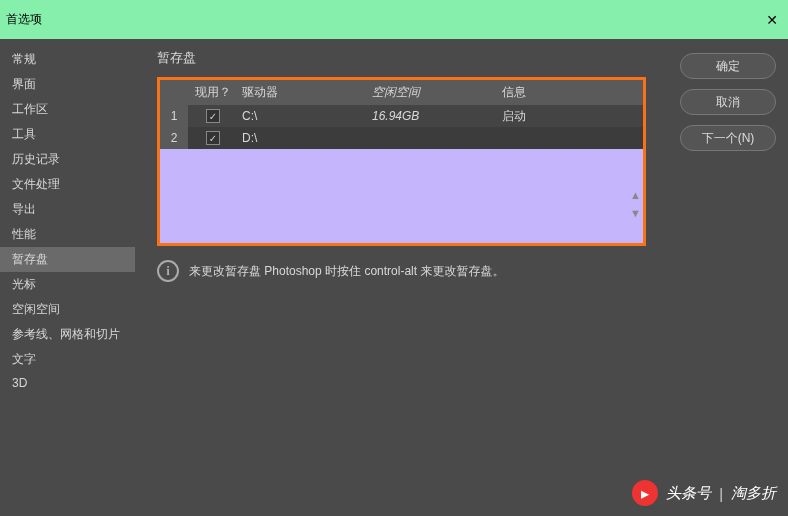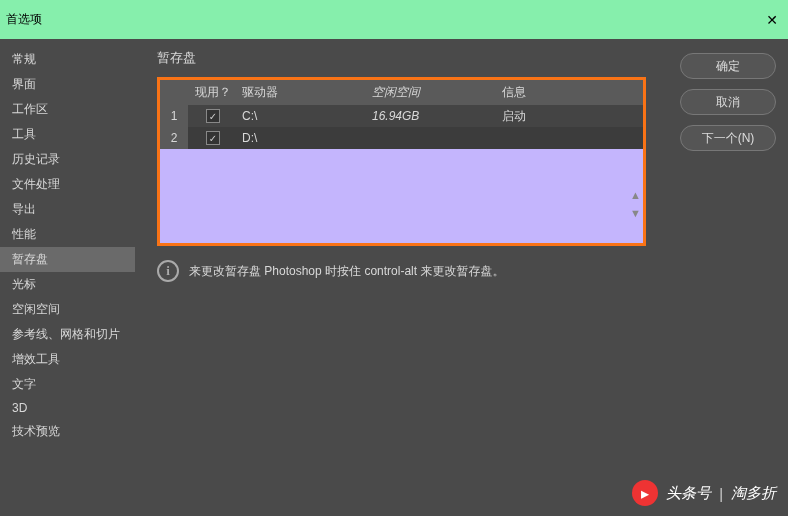--- a/index.html
+++ b/index.html
@@ -50,24 +50,22 @@
       <div class="sidebar-item">工作区</div>
       <div class="sidebar-item">工具</div>
       <div class="sidebar-item">历史记录</div>
       <div class="sidebar-item">文件处理</div>
       <div class="sidebar-item">导出</div>
       <div class="sidebar-item">性能</div>
       <div class="sidebar-item active">暂存盘</div>
       <div class="sidebar-item">光标</div>
       <div class="sidebar-item">空闲空间</div>
       <div class="sidebar-item">参考线、网格和切片</div>
-      <div class="sidebar-item">增效工具</div>
       <div class="sidebar-item">文字</div>
       <div class="sidebar-item">3D</div>
-      <div class="sidebar-item">技术预览</div>
     </div>
 
   <div class="content">
     <div class="section-title">暂存盘</div>
     <div class="table-wrap">
       <div class="thead">
         <div class="col-num"></div>
         <div class="col-use">现用？</div>
         <div class="col-drv">驱动器</div>
         <div class="col-free">空闲空间</div>

